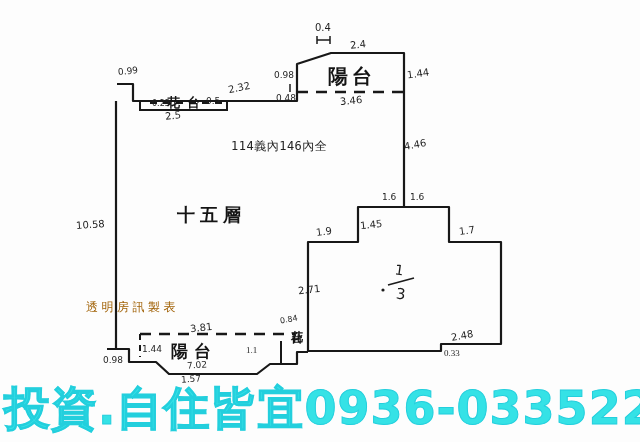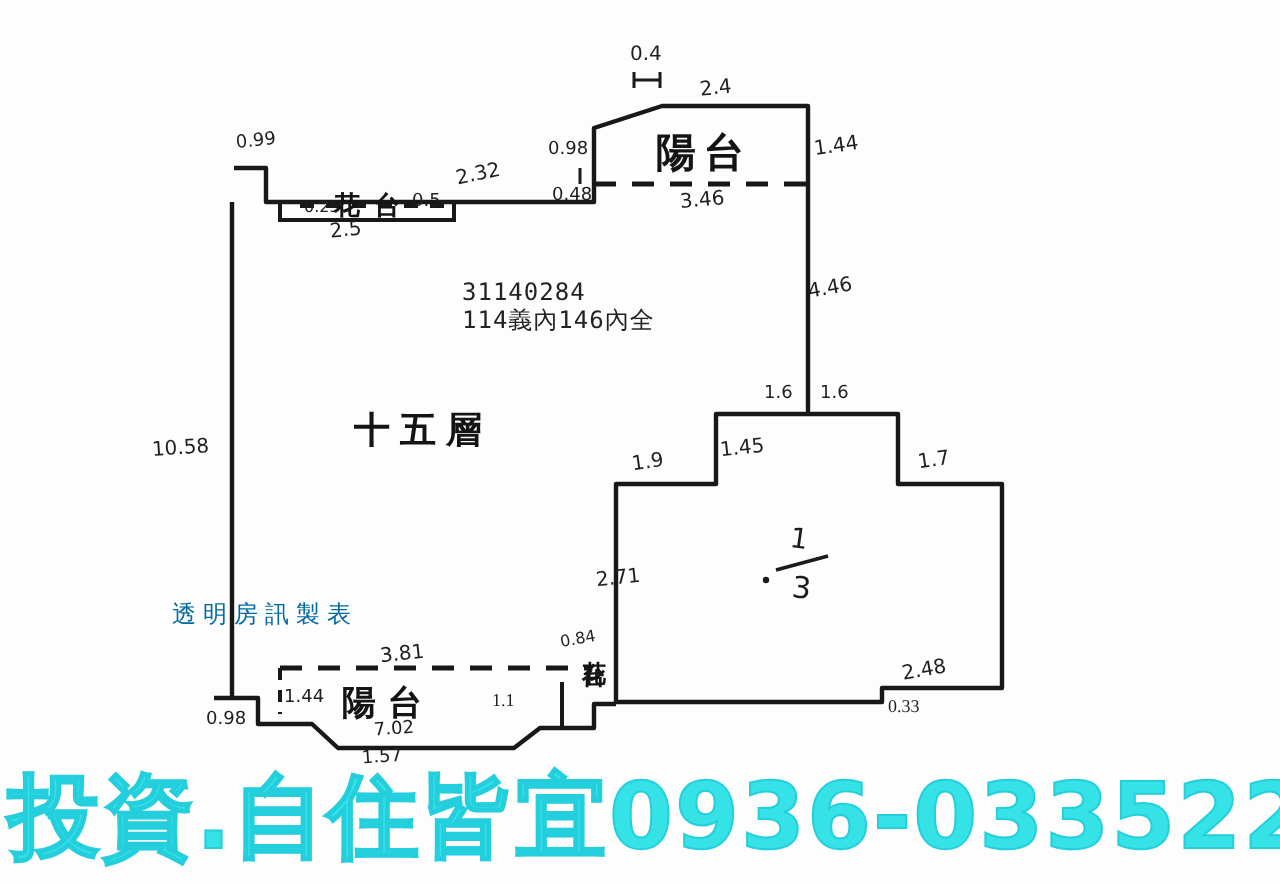--- a/index.html
+++ b/index.html
@@ -18,21 +18,21 @@
   #flower-top-label{left:167px;top:94px;font-size:13px;letter-spacing:7px;}
   #floor-label{left:177px;top:203px;font-size:18px;letter-spacing:5px;}
   #stair-label{left:361px;top:309px;font-size:19px;letter-spacing:44px;}
   #balcony-bottom-label{left:171px;top:340px;font-size:17px;letter-spacing:6px;}
   #flower-bottom-label{left:288px;top:320px;font-size:12px;writing-mode:vertical-rl;
       text-orientation:upright;letter-spacing:1px;}
   #registry{position:absolute;left:231px;top:139px;color:#222;
       font-family:"DejaVu Sans Mono","Liberation Mono",monospace;
       font-size:12px;line-height:14px;letter-spacing:0.5px;}
   #watermark{left:86px;top:299px;font-size:12px;letter-spacing:3.5px;
-      font-family:"DejaVu Serif","Liberation Serif",serif;color:#0369a1;}
+      font-family:"DejaVu Serif","Liberation Serif",serif;color:#a16207;}
   .frac{position:absolute;font-size:14px;color:#1b1b1b;font-weight:500;}
   #frac-num{left:395px;top:262px;transform:rotate(8deg);}
   #frac-den{left:396px;top:285px;font-size:15px;transform:rotate(6deg);}
   #footer-ad{
     position:absolute;left:4px;top:383px;height:52px;
     font-size:46px;font-weight:bold;line-height:50px;letter-spacing:1px;
     white-space:nowrap;
     font-family:"DejaVu Sans","Liberation Sans",sans-serif;
   }
 </style>
@@ -68,21 +68,20 @@
     <circle cx="383" cy="290" r="1.6" fill="#1b1b1b"></circle>
   </svg>
 
   <div class="lbl cjk" id="balcony-top-label">陽台</div>
   <div class="lbl cjk" id="flower-top-label">花台</div>
   <div class="lbl cjk" id="floor-label">十五層</div>
   <div class="lbl cjk" id="balcony-bottom-label">陽台</div>
   <div class="lbl cjk" id="flower-bottom-label">花台</div>
 
   <div id="registry">
-    <div>31140284</div>
     <div>114義內146內全</div>
   </div>
 
   <div class="lbl" id="watermark">透明房訊製表</div>
 
   <div class="frac" id="frac-num">1</div>
   <div class="frac" id="frac-den">3</div>
 
   <div id="meas-layer">
       <div class="meas" style="left: 315px; top: 22px; font-size: 10px; transform: rotate(0deg);">0.4</div>

